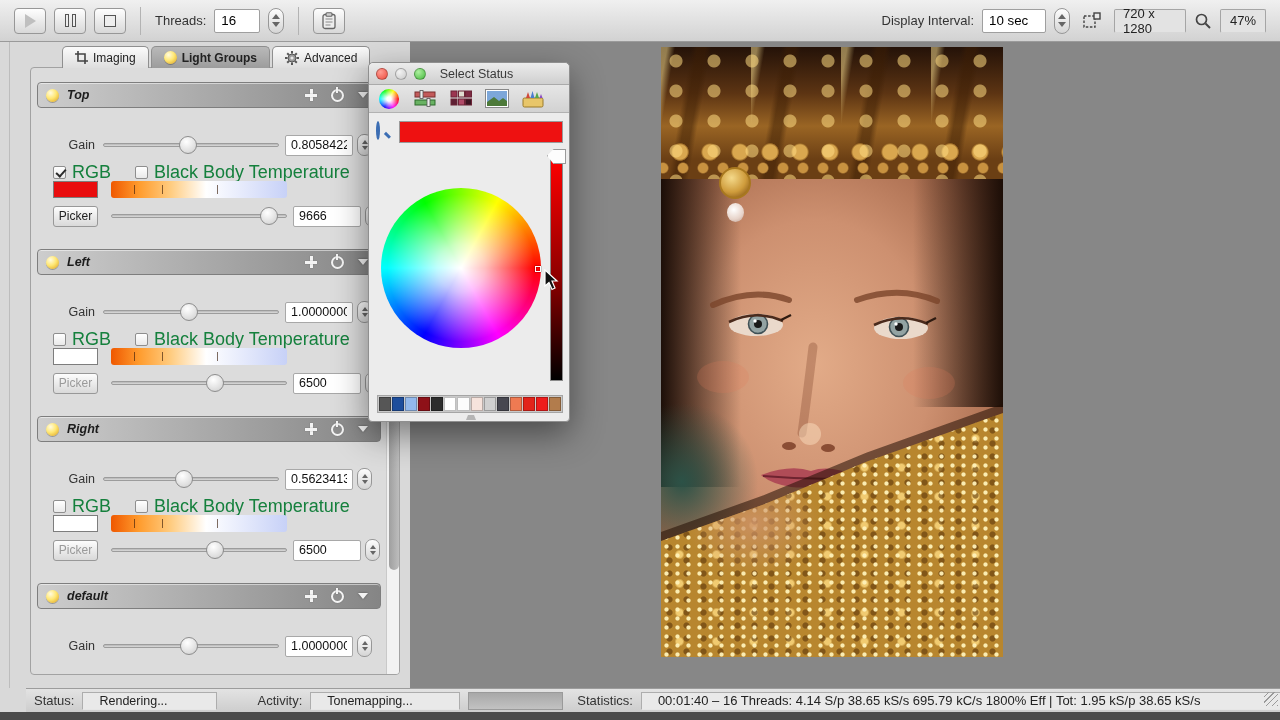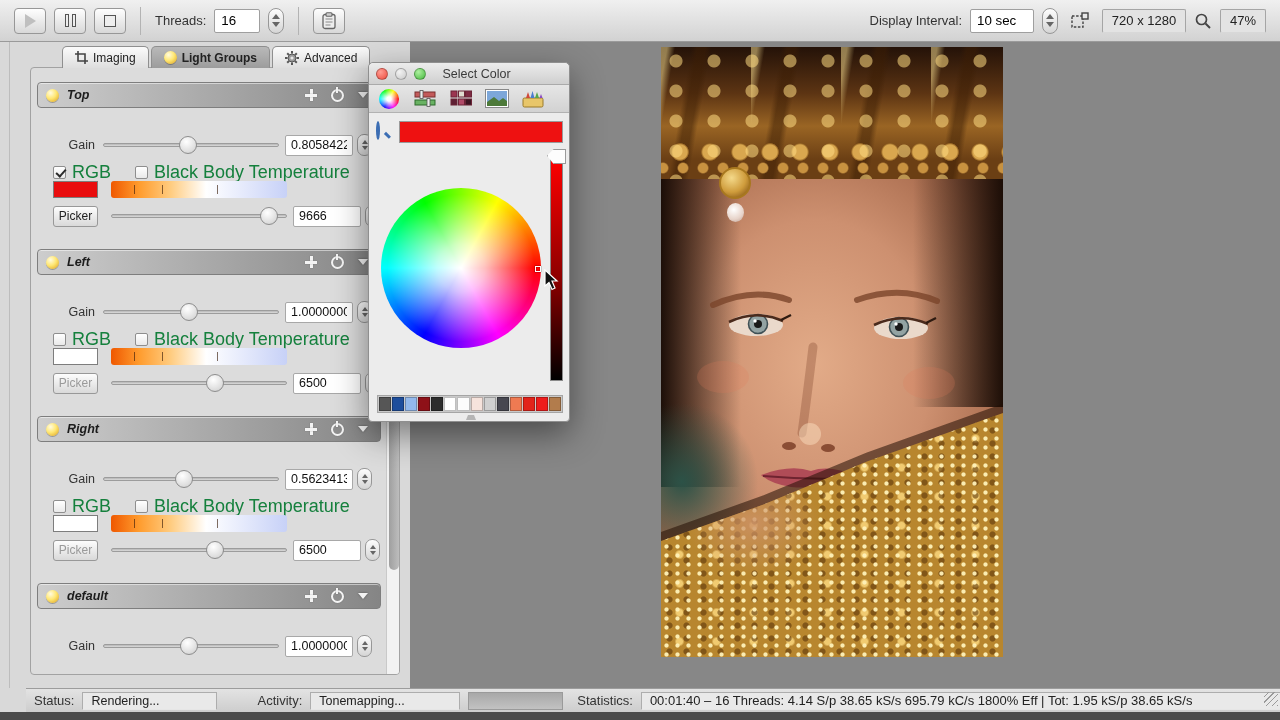--- a/index.html
+++ b/index.html
@@ -159,21 +159,21 @@
     clip-path:polygon(20% 100%,80% 100%,100% 0,0 0);transform:rotate(180deg);}
 
   
   #cursor{position:absolute;left:544px;top:269px;z-index:20;}
 
   
   #statusbar{position:absolute;left:0;top:688px;width:1280px;height:24px;
     background:linear-gradient(#e3e3e3,#cdcdcd);border-top:1px solid #9c9c9c;
     display:flex;align-items:center;padding:0 8px;gap:8px;margin-left:26px;}
   .sfield{height:18px;border:1px solid #adadad;border-bottom-color:#e6e6e6;background:#e9e9e9;
-    display:flex;align-items:center;padding:0 8px;font-size:12.5px;color:#222;}
+    display:flex;align-items:center;padding:0 16px;font-size:12.5px;color:#222;}
   #progressbar{width:95px;height:18px;border:1px solid #9a9a9a;background:linear-gradient(#a8a8a8,#c2c2c2);}
   #bottom-strip{position:absolute;left:0;top:712px;width:1280px;height:8px;background:#4b4b4b;}
   #grip{position:absolute;right:2px;top:692px;width:14px;height:14px;
     background:repeating-linear-gradient(135deg,rgba(0,0,0,0) 0 3px,#9a9a9a 3px 4px);}
 </style>
 </head>
 <body>
 
 <div id="toolbar">
   <div class="tbtn">
@@ -209,21 +209,21 @@
   <span class="lbl">Display Interval:</span>
   <input class="field" style="width: 64px;" readonly="" value="10 sec">
   <div class="stepper">
       <span class="tri-up"></span>
       <span class="tri-dn"></span>
     </div>
   <svg width="20" height="20" viewBox="0 0 20 20" style="margin:0 4px;">
     <rect x="2" y="5" width="11" height="11" fill="none" stroke="#444" stroke-width="1.4" stroke-dasharray="2.5 1.6"></rect>
     <rect x="12" y="2" width="6" height="6" fill="#e9e9e9" stroke="#444" stroke-width="1.4"></rect>
   </svg>
-  <div class="sunken" style="width:84px">720 x 1280</div>
+  <div class="sunken" style="width:72px">720 x 1280</div>
   <svg width="18" height="18" viewBox="0 0 18 18">
     <circle cx="7.5" cy="7.5" r="5" fill="none" stroke="#444" stroke-width="1.7"></circle>
     <line x1="11.5" y1="11.5" x2="16" y2="16" stroke="#444" stroke-width="2"></line>
   </svg>
   <div class="sunken" style="width:46px">47%</div>
 </div>
 
 <div id="left-strip"></div>
 
 <div id="tabs">
@@ -482,21 +482,21 @@
     <div class="fabric"></div>
     <div class="shoulder"></div>
   </div>
 </div>
 
 <div id="color-dialog">
   <div id="cd-title">
     <span class="light" style="background:radial-gradient(circle at 35% 30%,#ff9d93,#ee4b3e)"></span>
     <span class="light" style="background:radial-gradient(circle at 35% 30%,#f3f3f3,#c9c9c9)"></span>
     <span class="light" style="background:radial-gradient(circle at 35% 30%,#aef0a0,#46b93e)"></span>
-    <span class="t">Select Color</span>
+    <span class="t">Select Status</span>
   </div>
   <div id="cd-toolbar">
     <span class="cd-ico">
         <i class="wheel-ico"></i>
       </span>
     <span class="cd-ico">
       <svg width="22" height="18" viewBox="0 0 22 18">
         <rect x="1" y="2" width="20" height="5" fill="#c25a5a" stroke="#7a3030" stroke-width="1"></rect>
         <rect x="1" y="10" width="20" height="5" fill="#69b263" stroke="#2f6b2c" stroke-width="1"></rect>
         <rect x="6" y="0.5" width="3" height="8" fill="#eee" stroke="#555" stroke-width="0.8"></rect>

